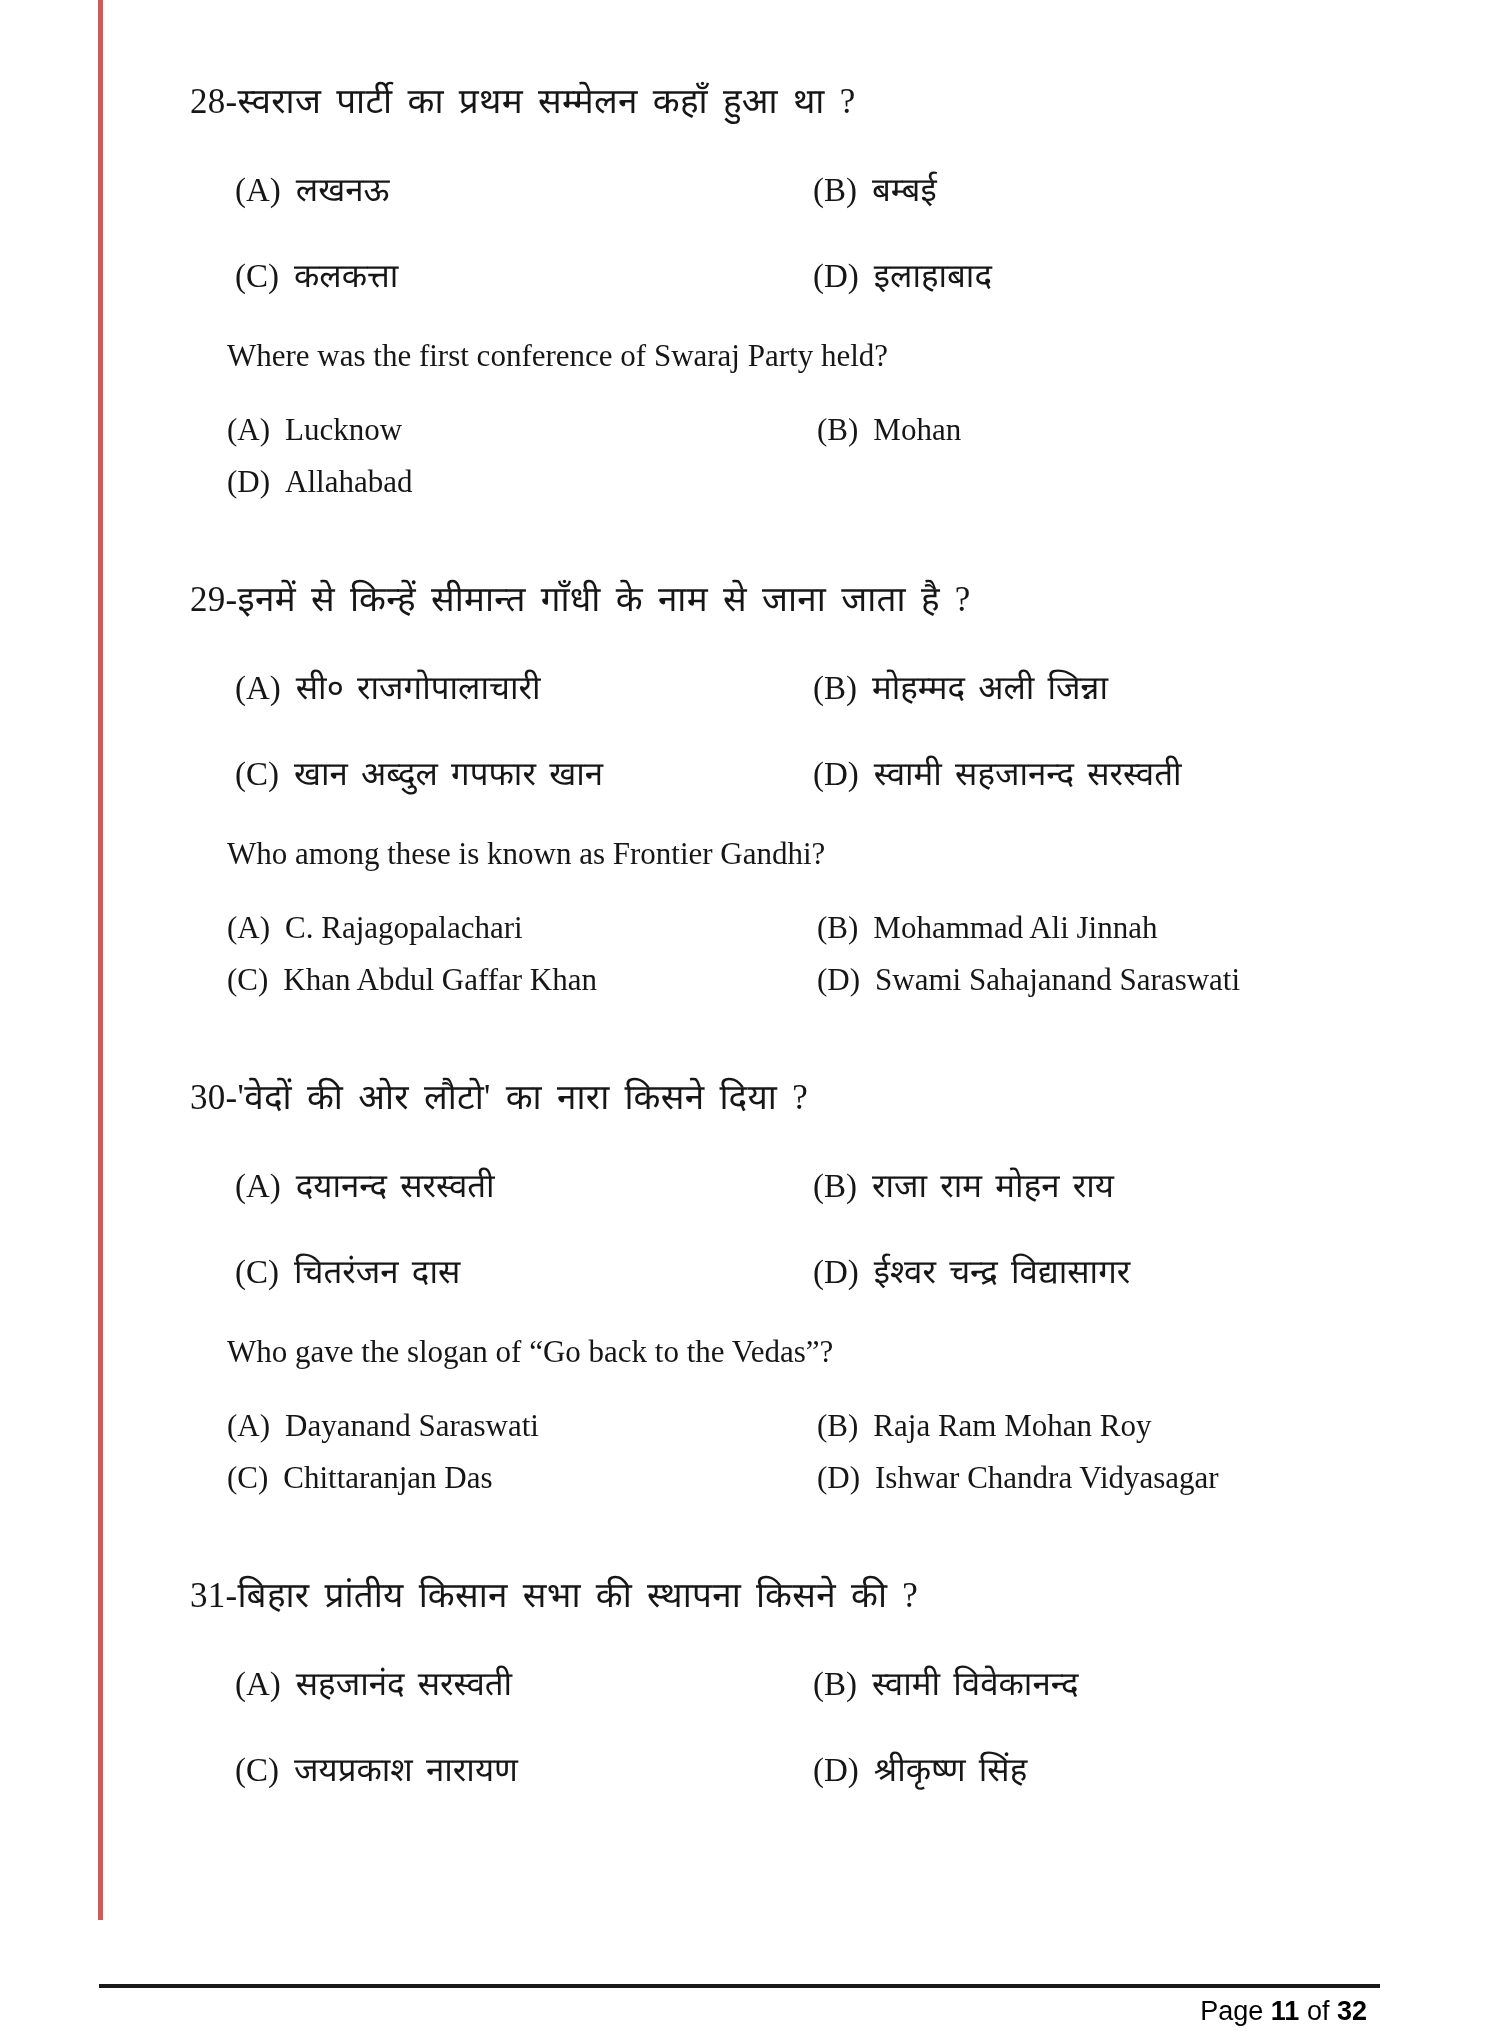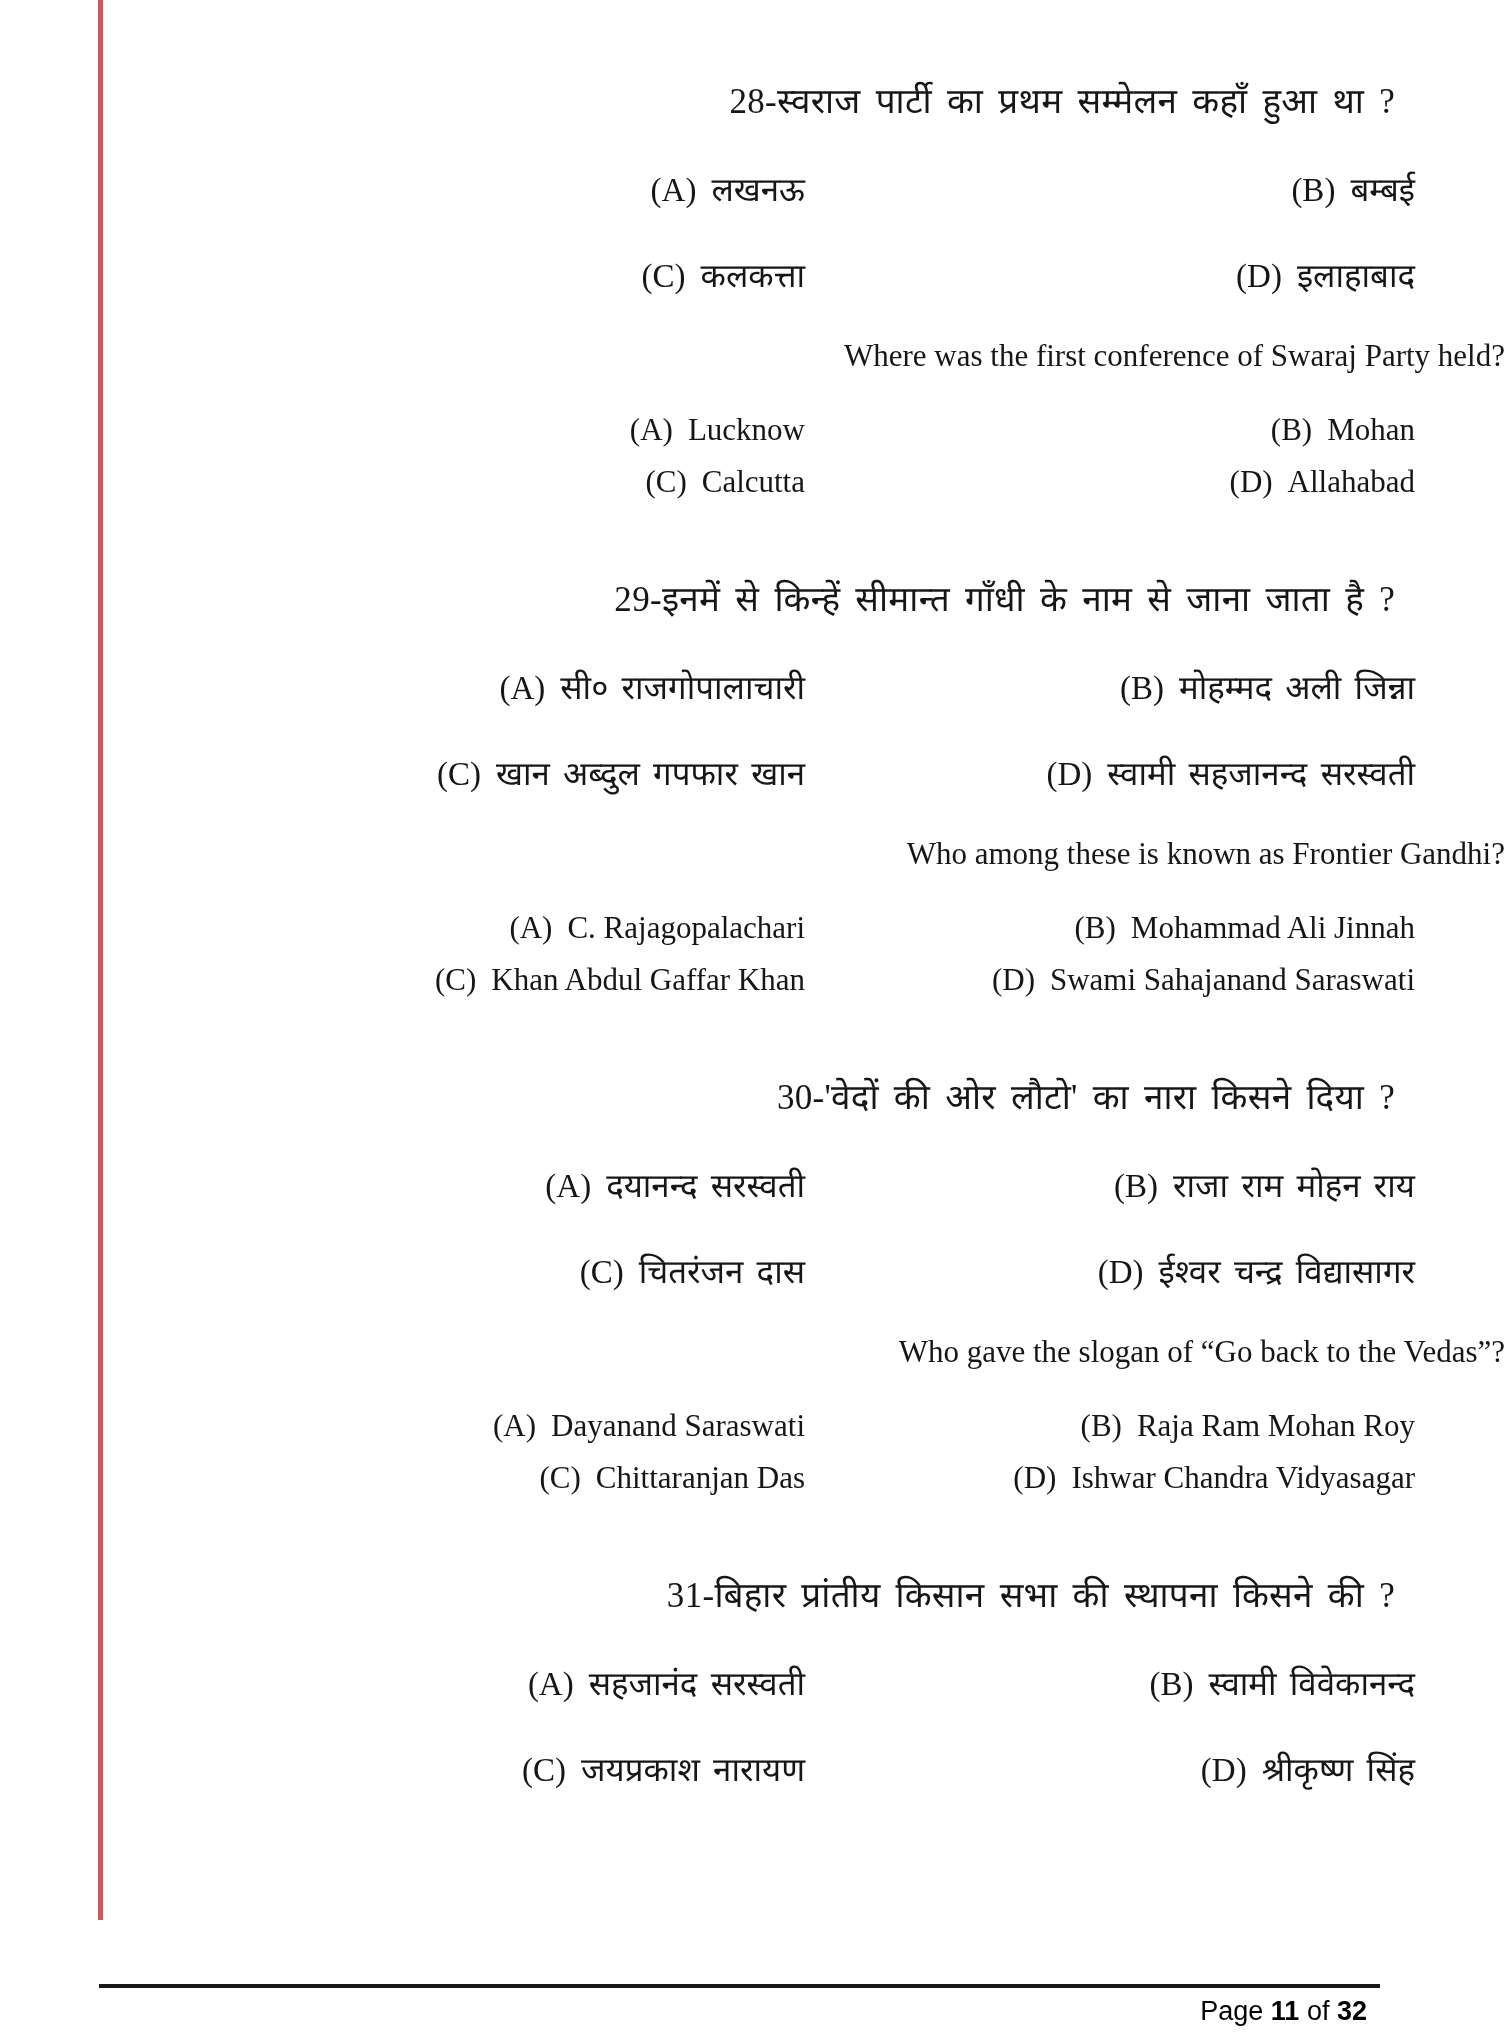--- a/index.html
+++ b/index.html
@@ -10,21 +10,21 @@
     overflow:hidden;
     box-sizing:border-box;
     padding-top:78px;
     font-family:"Liberation Serif","DejaVu Sans",serif;
     color:#161616;
   }
   .redline{
     position:absolute;left:98px;top:0;width:5px;height:1920px;
     background:#c04040;opacity:.85;
   }
-  section.qblock{margin:0 0 74px 0;text-align:right;}
+  section.qblock{margin:0 0 74px 0;}
   .q-hi{
     font-size:35px;line-height:48px;
     margin:0 110px 40px 190px;
     word-spacing:6px;letter-spacing:.3px;
     white-space:nowrap;
   }
   .opts{
     display:grid;grid-template-columns:578px auto;
     margin-left:227px;margin-right:90px;
   }
@@ -60,21 +60,20 @@
     <div class="opts hi">
       <div class="opt"><span class="lab">(A)</span><span class="txt">लखनऊ</span></div>
       <div class="opt"><span class="lab">(B)</span><span class="txt">बम्बई</span></div>
       <div class="opt"><span class="lab">(C)</span><span class="txt">कलकत्ता</span></div>
       <div class="opt"><span class="lab">(D)</span><span class="txt">इलाहाबाद</span></div>
     </div>
     <div class="q-en">Where was the first conference of Swaraj Party held?</div>
     <div class="opts eng">
       <div class="opt"><span class="lab">(A)</span><span class="txt">Lucknow</span></div>
       <div class="opt"><span class="lab">(B)</span><span class="txt">Mohan</span></div>
-      <div class="opt"><span class="lab">(C)</span><span class="txt">Calcutta</span></div>
       <div class="opt"><span class="lab">(D)</span><span class="txt">Allahabad</span></div>
     </div>
   </section>
 
   <section class="qblock">
     <div class="q-hi">29-इनमें से किन्हें सीमान्त गाँधी के नाम से जाना जाता है ?</div>
     <div class="opts hi">
       <div class="opt"><span class="lab">(A)</span><span class="txt">सी० राजगोपालाचारी</span></div>
       <div class="opt"><span class="lab">(B)</span><span class="txt">मोहम्मद अली जिन्ना</span></div>
       <div class="opt"><span class="lab">(C)</span><span class="txt">खान अब्दुल गपफार खान</span></div>

